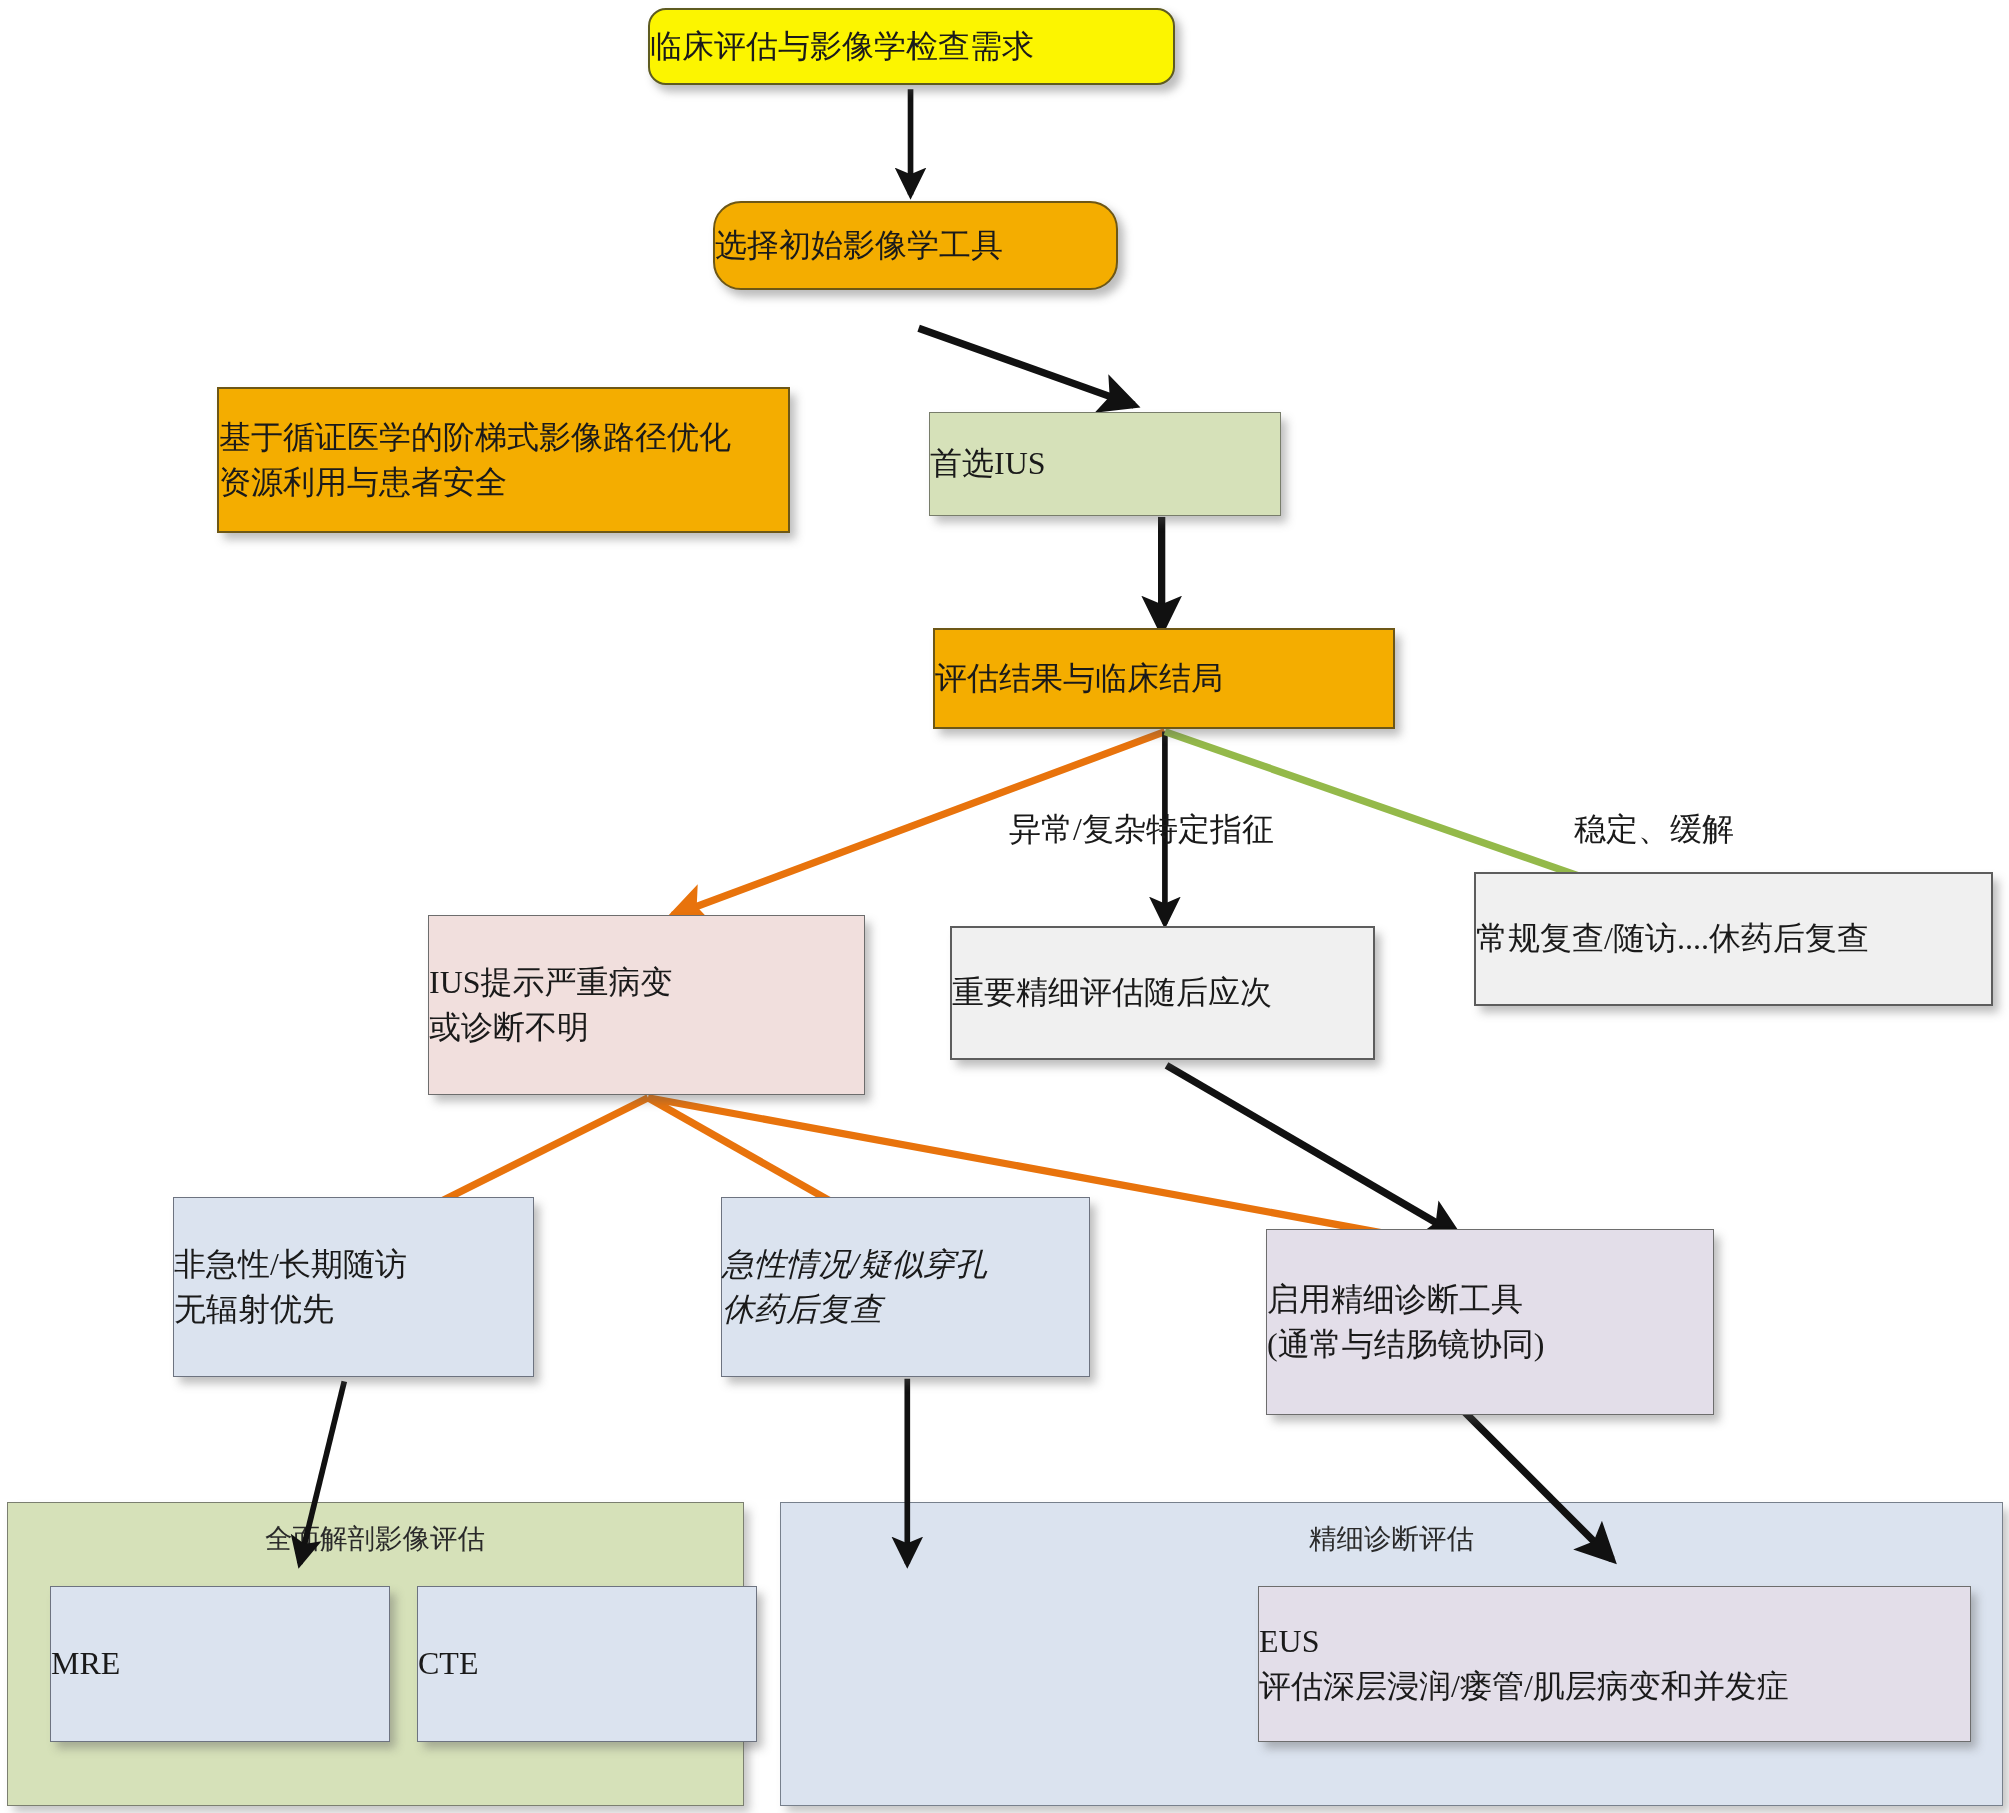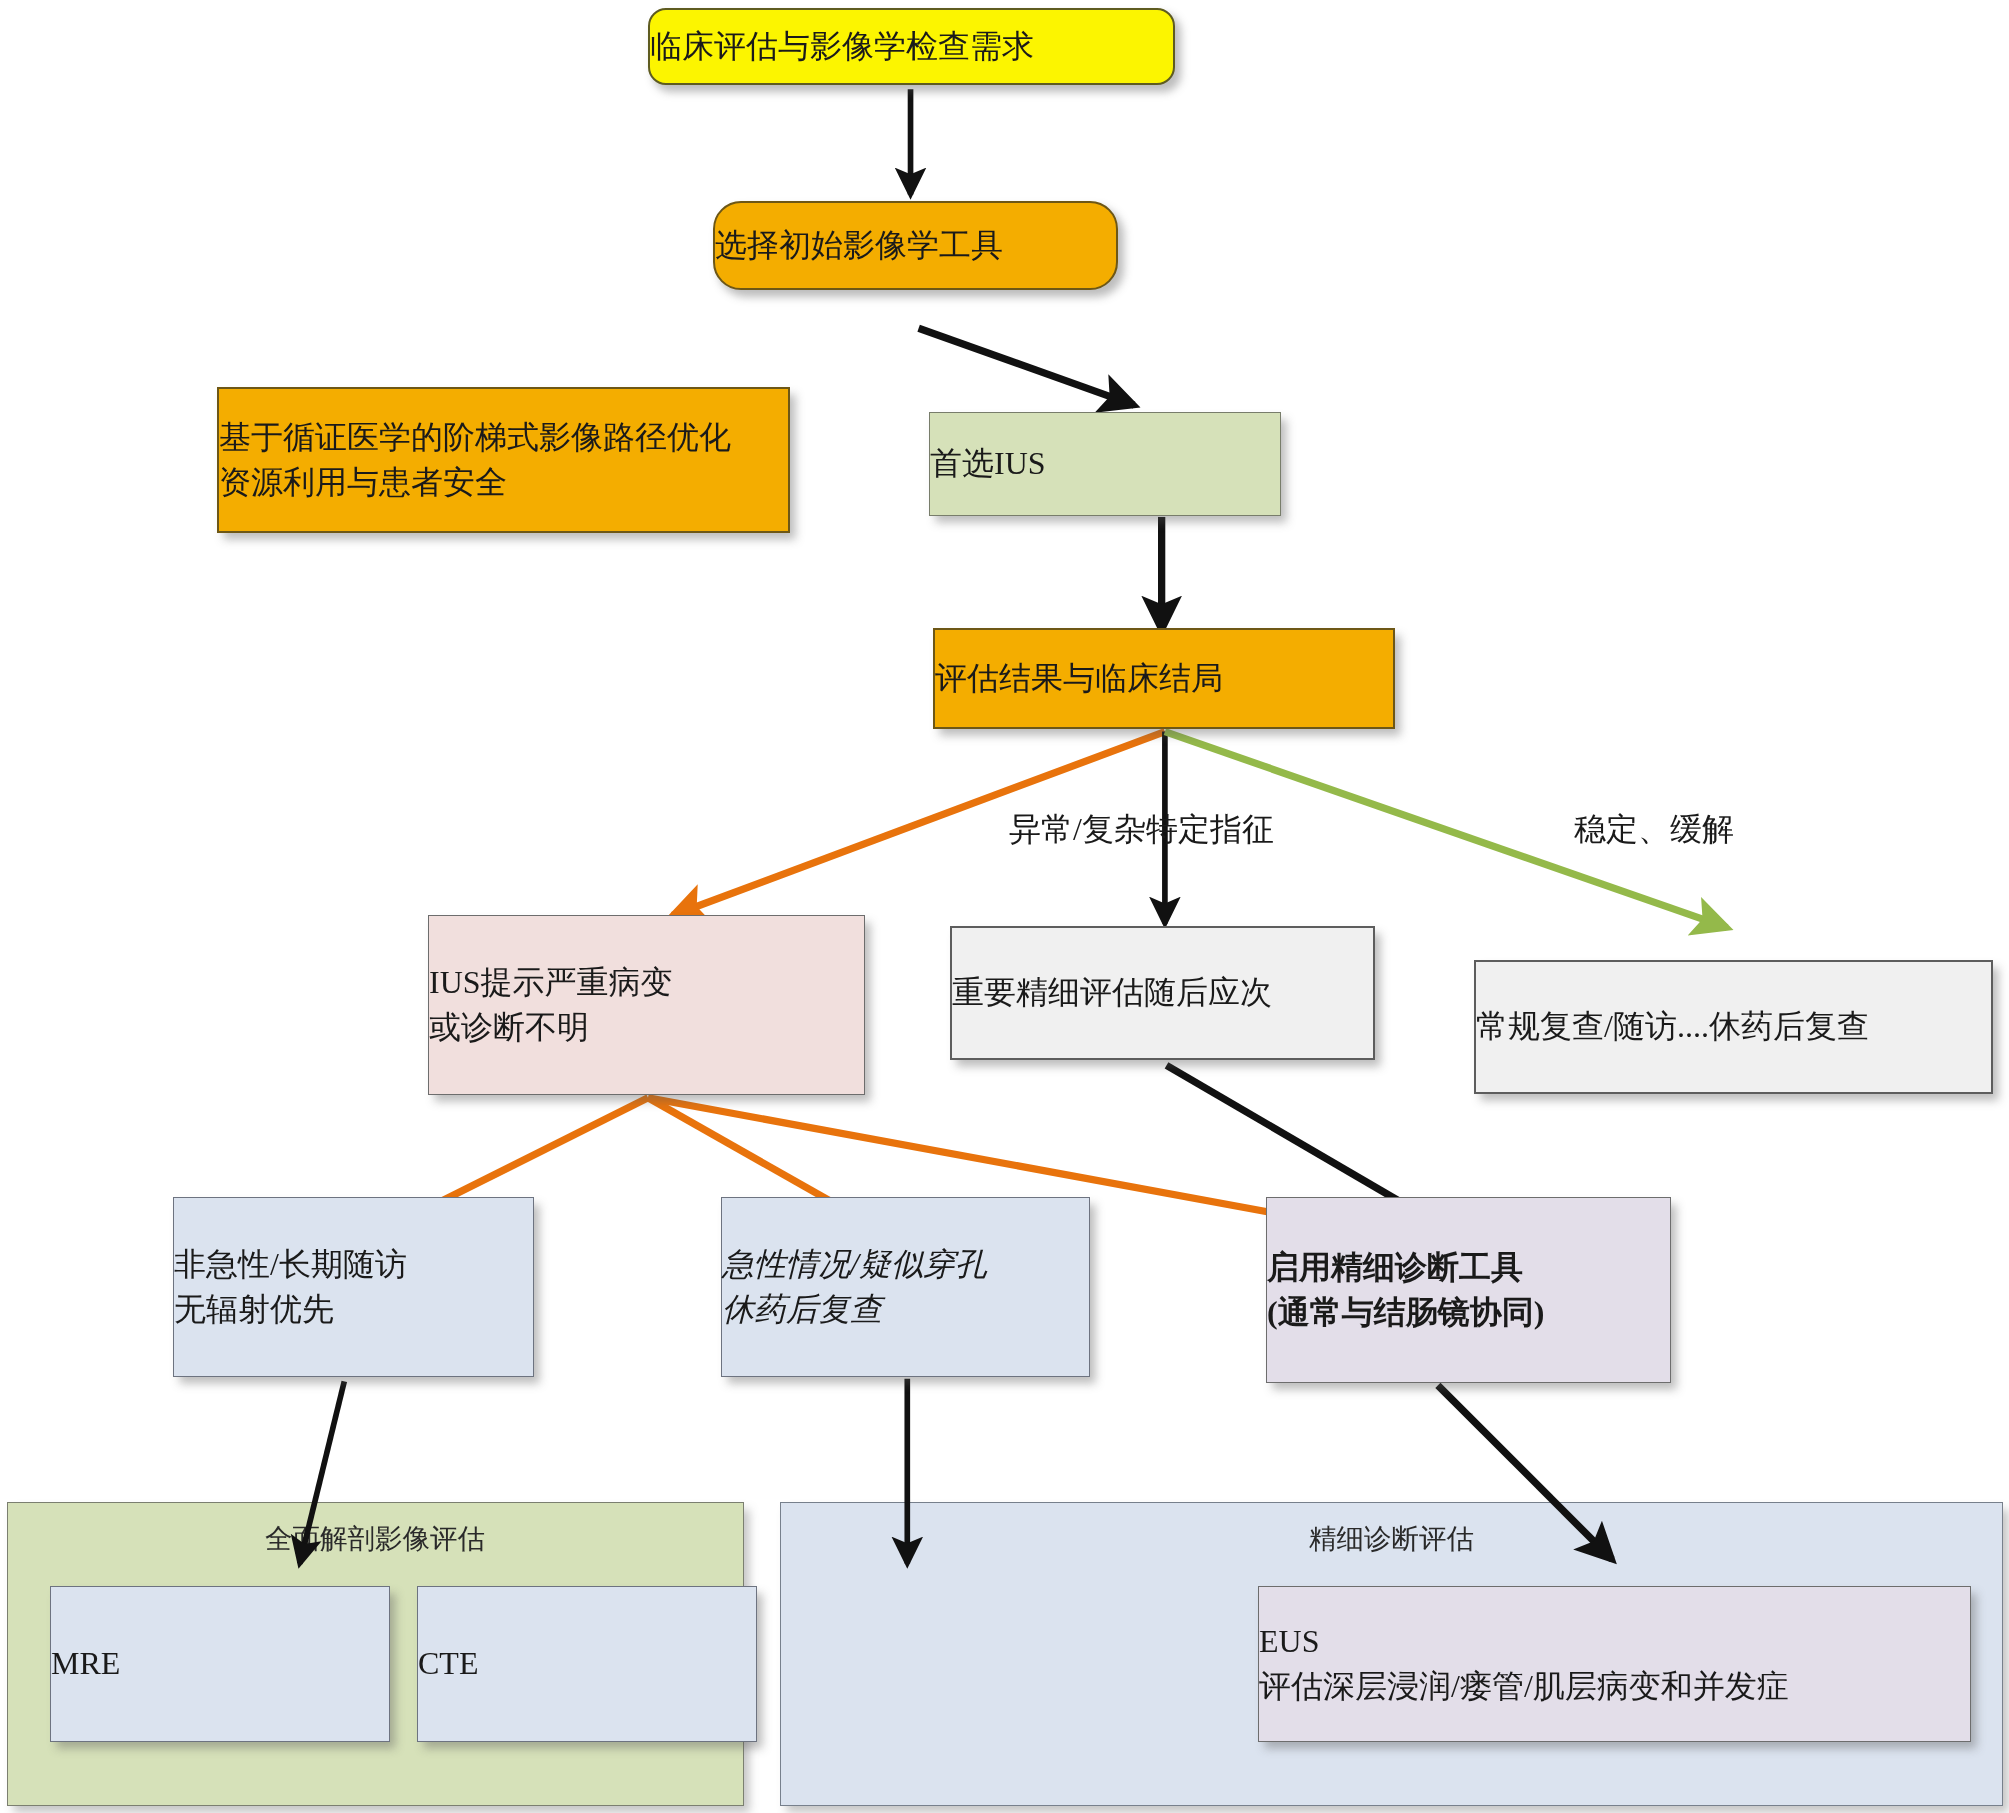--- a/index.html
+++ b/index.html
@@ -154,35 +154,35 @@
 
   <div class="node n-pink" style="left:428px; top:915px; width:437px; height:180px; font-size:32px;">
     <span class="ln">IUS提示严重病变</span>
     <span class="ln">或诊断不明</span>
   </div>
 
   <div class="node n-grey" style="left:950px; top:926px; width:425px; height:134px; font-size:32px;">
     <span class="ln">重要精细评估随后应次</span>
   </div>
 
-  <div class="node n-grey" style="left:1474px; top:960px; width:519px; height:134px; font-size:32px;">
+  <div class="node n-grey" style="left:1474px; top:872px; width:519px; height:134px; font-size:32px;">
     <span class="ln">常规复查/随访....休药后复查</span>
   </div>
 
   <div class="node n-blue" style="left:173px; top:1197px; width:361px; height:180px; font-size:32px;">
     <span class="ln">非急性/长期随访</span>
     <span class="ln">无辐射优先</span>
   </div>
 
   <div class="node n-blue" style="left:721px; top:1197px; width:369px; height:180px; font-size:32px;font-style:italic;">
     <span class="ln">急性情况/疑似穿孔</span>
     <span class="ln">休药后复查</span>
   </div>
 
-  <div class="node n-lilac" style="left:1266px; top:1197px; width:405px; height:186px; font-size:32px;font-weight:bold;">
+  <div class="node n-lilac" style="left:1266px; top:1229px; width:448px; height:186px; font-size:32px;">
     <span class="ln">启用精细诊断工具</span>
     <span class="ln">(通常与结肠镜协同)</span>
   </div>
 
   <div class="node n-blue" style="left:50px; top:1586px; width:340px; height:156px; font-size:32px; z-index:14;">
     <span class="ln">MRE</span>
   </div>
 
   <div class="node n-blue" style="left:417px; top:1586px; width:340px; height:156px; font-size:32px; z-index:14;">
     <span class="ln">CTE</span>

